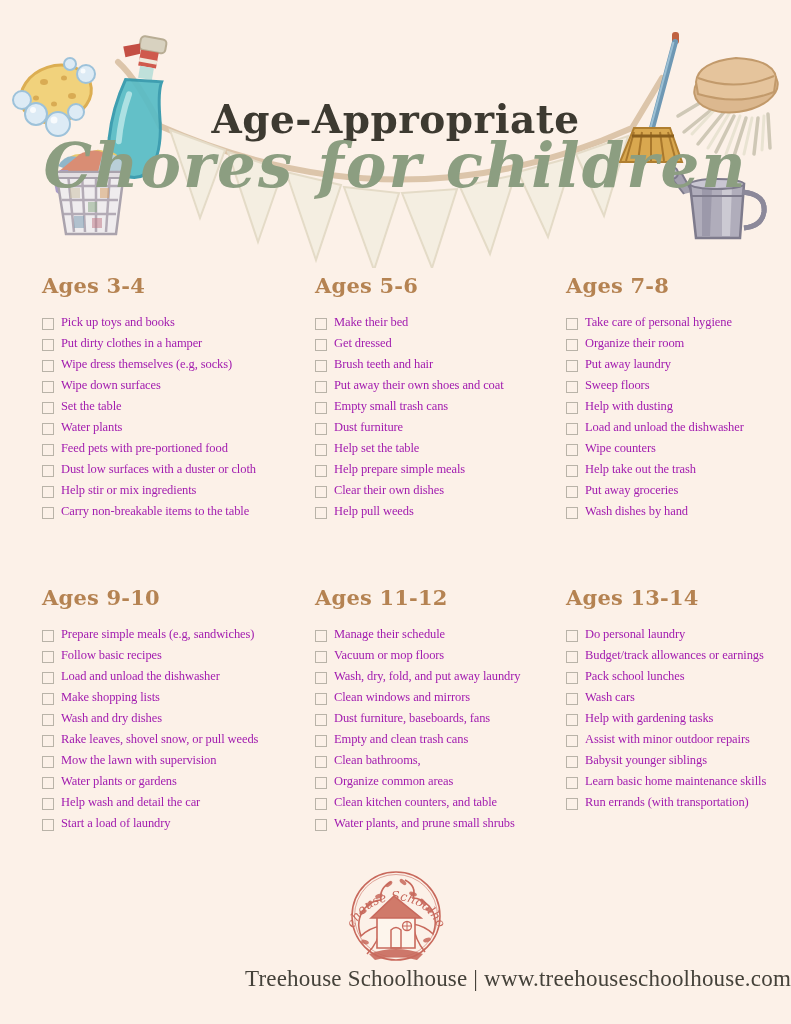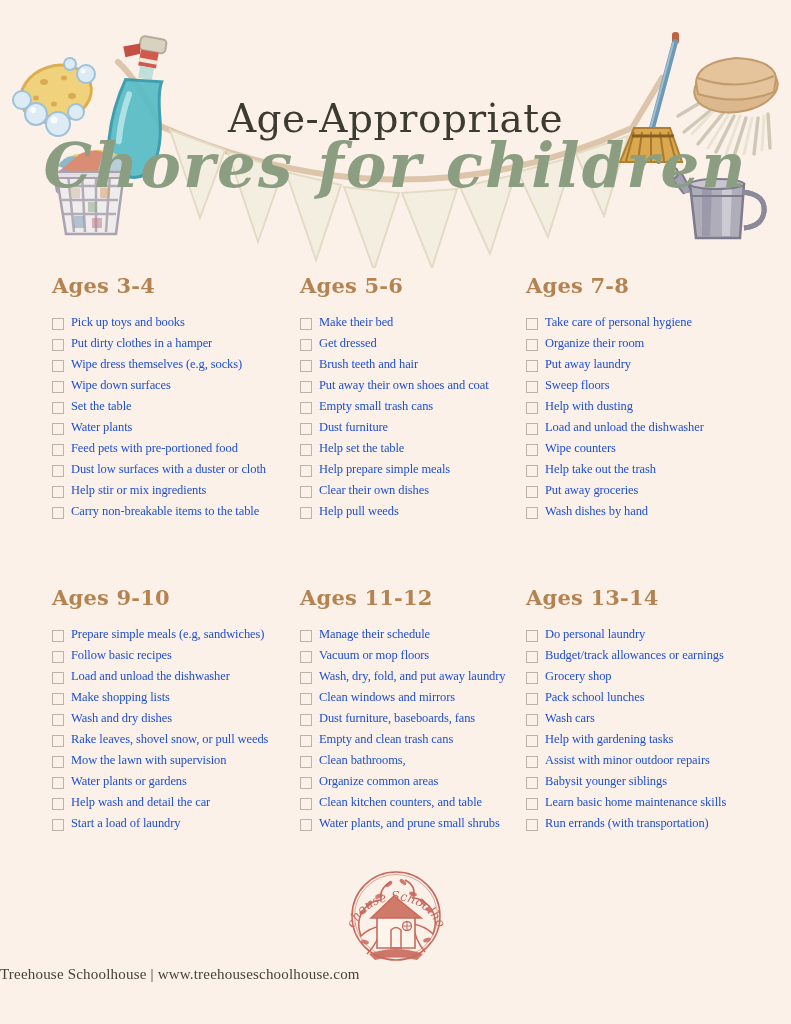--- a/index.html
+++ b/index.html
@@ -6,53 +6,53 @@
   .page{
     position:relative; width:791px; height:1024px; overflow:hidden;
     background:#fcf1e8; font-family:"Liberation Serif", serif; color:#3f3c34;
   }
   
   .hero{position:absolute;top:0;left:0;width:791px;height:268px;}
   .art{position:absolute;z-index:1;}
   .bunting{position:absolute;top:0;left:0;z-index:1;}
   .title{
     position:absolute; top:96px; left:0; width:100%; text-align:center; z-index:3;
-    margin:0; font-family:"DejaVu Serif", serif; font-weight:400; font-size:39px;
+    margin:0; font-family:"DejaVu Serif", serif; font-weight:700; font-size:39px;
     color:#3d3a31; letter-spacing:.5px;
   }
   .subtitle{
     position:absolute; top:130px; left:0; width:100%; text-align:center; z-index:3;
     margin:0; font-family:"DejaVu Serif", serif; font-style:italic; font-weight:700;
     font-size:61px; color:#8c9e81; letter-spacing:2px;
   }
   
   .row{
-    position:absolute; left:52px; width:740px;
-    display:grid; grid-template-columns:248px 226px 1fr;
+    position:absolute; left:42px; width:740px;
+    display:grid; grid-template-columns:248px 226px 1fr;gap:25px;
   }
   .row1{top:270px;}
   .row2{top:582px;}
   .age-heading{
     margin:0 0 0 0; padding-top:3px; font-family:"DejaVu Serif", serif;
     font-weight:700; font-size:21px; color:#b58352; letter-spacing:.2px;
   }
   .chore-list{margin:17px 0 0 0; padding:0; list-style:none;}
   .chore-list li{
     display:flex; align-items:flex-start; height:21px;
-    font-size:12.5px; letter-spacing:-0.1px; white-space:nowrap; color:#1d4ed8;
+    font-size:12.5px; letter-spacing:-0.1px; white-space:nowrap; color:#a21caf;
   }
   .checkbox{
     flex:none; width:10px; height:10px; margin:3px 7px 0 0;
     border:1px solid #b9b3a8; background:transparent;
   }
   
   .logo-wrap{position:absolute; top:856px; left:0; width:100%; text-align:center;}
   .footer-line{
-    position:absolute; top:966px; left:0; width:100%; text-align:left;
-    font-size:15px; color:#45423a; letter-spacing:.2px;
+    position:absolute; top:966px; left:0; width:100%; text-align:right;
+    font-size:23px; color:#45423a; letter-spacing:.2px;
   }
 </style>
 </head>
 <body>
 
 <div class="page">
 
   <header class="hero">
 
     <svg class="bunting" width="791" height="268" viewBox="0 0 791 268">
@@ -418,24 +418,20 @@
       <section class="col">
         <h3 class="age-heading">Ages 13-14</h3>
         <ul class="chore-list">
             <li>
               <span class="checkbox"></span>
               <span class="chore-label">Do personal laundry</span>
             </li>
             <li>
               <span class="checkbox"></span>
               <span class="chore-label">Budget/track allowances or earnings</span>
-            </li>
-            <li>
-              <span class="checkbox"></span>
-              <span class="chore-label">Grocery shop</span>
             </li>
             <li>
               <span class="checkbox"></span>
               <span class="chore-label">Pack school lunches</span>
             </li>
             <li>
               <span class="checkbox"></span>
               <span class="chore-label">Wash cars</span>
             </li>
             <li>

